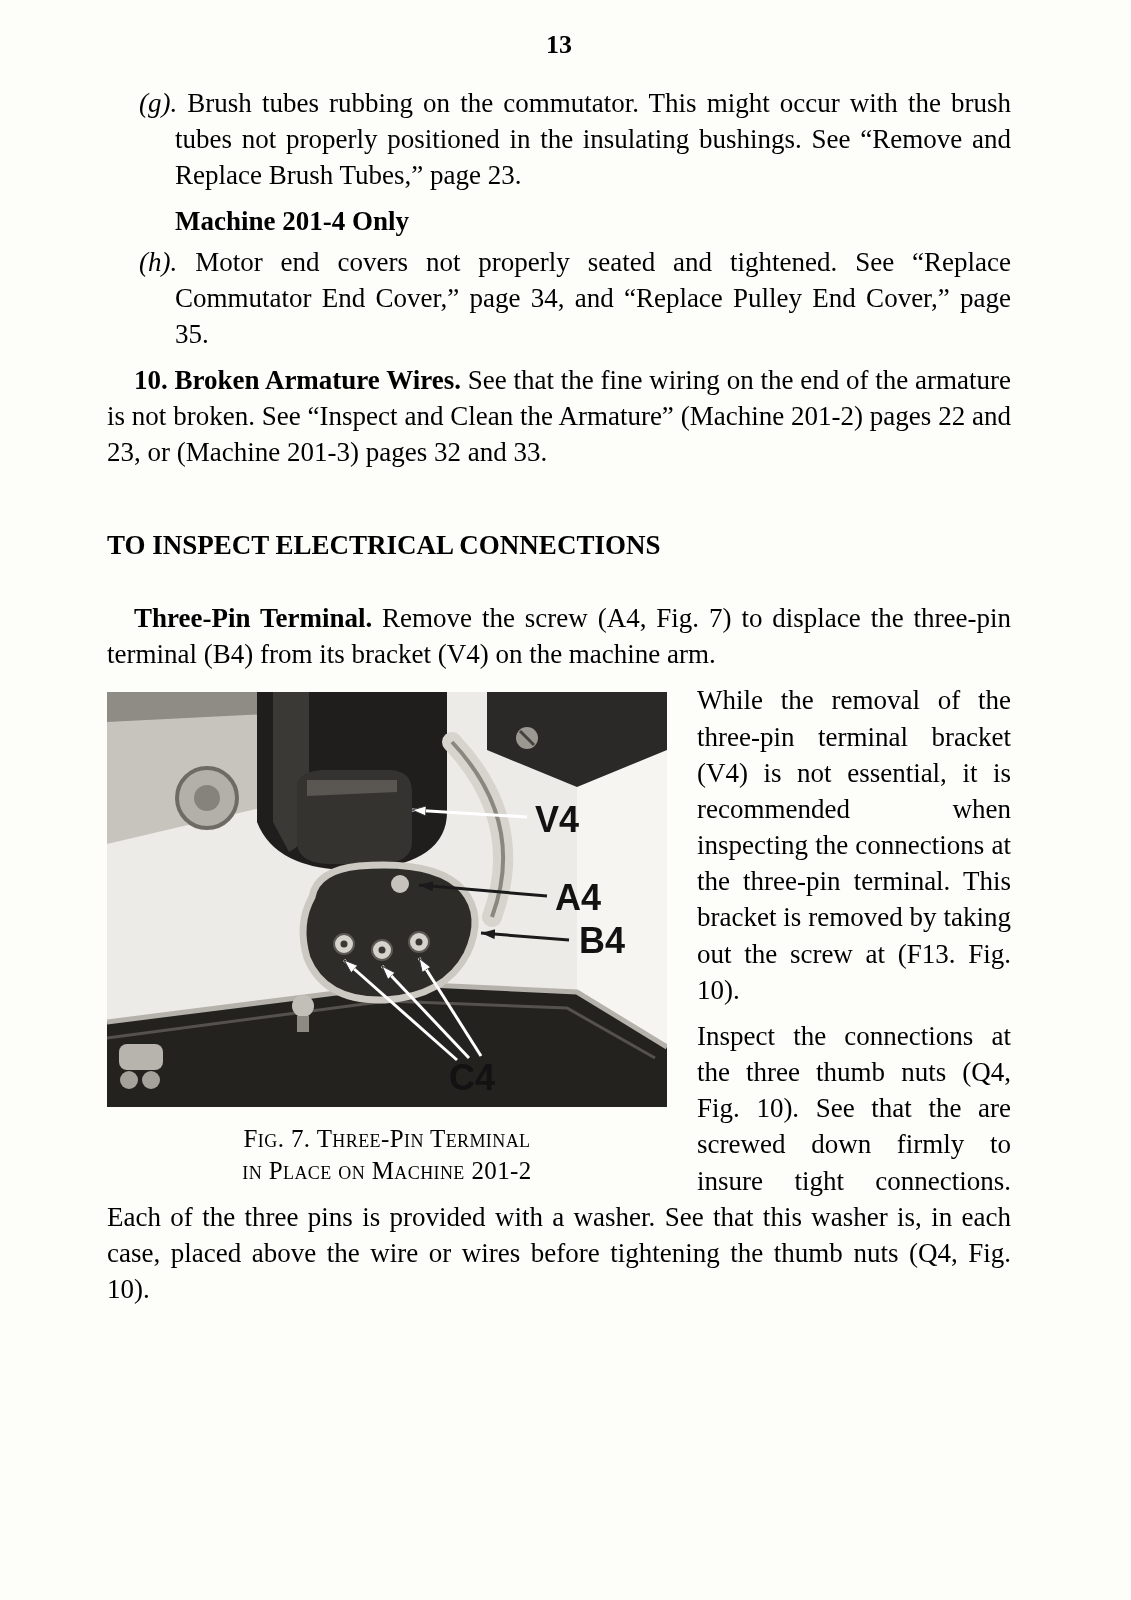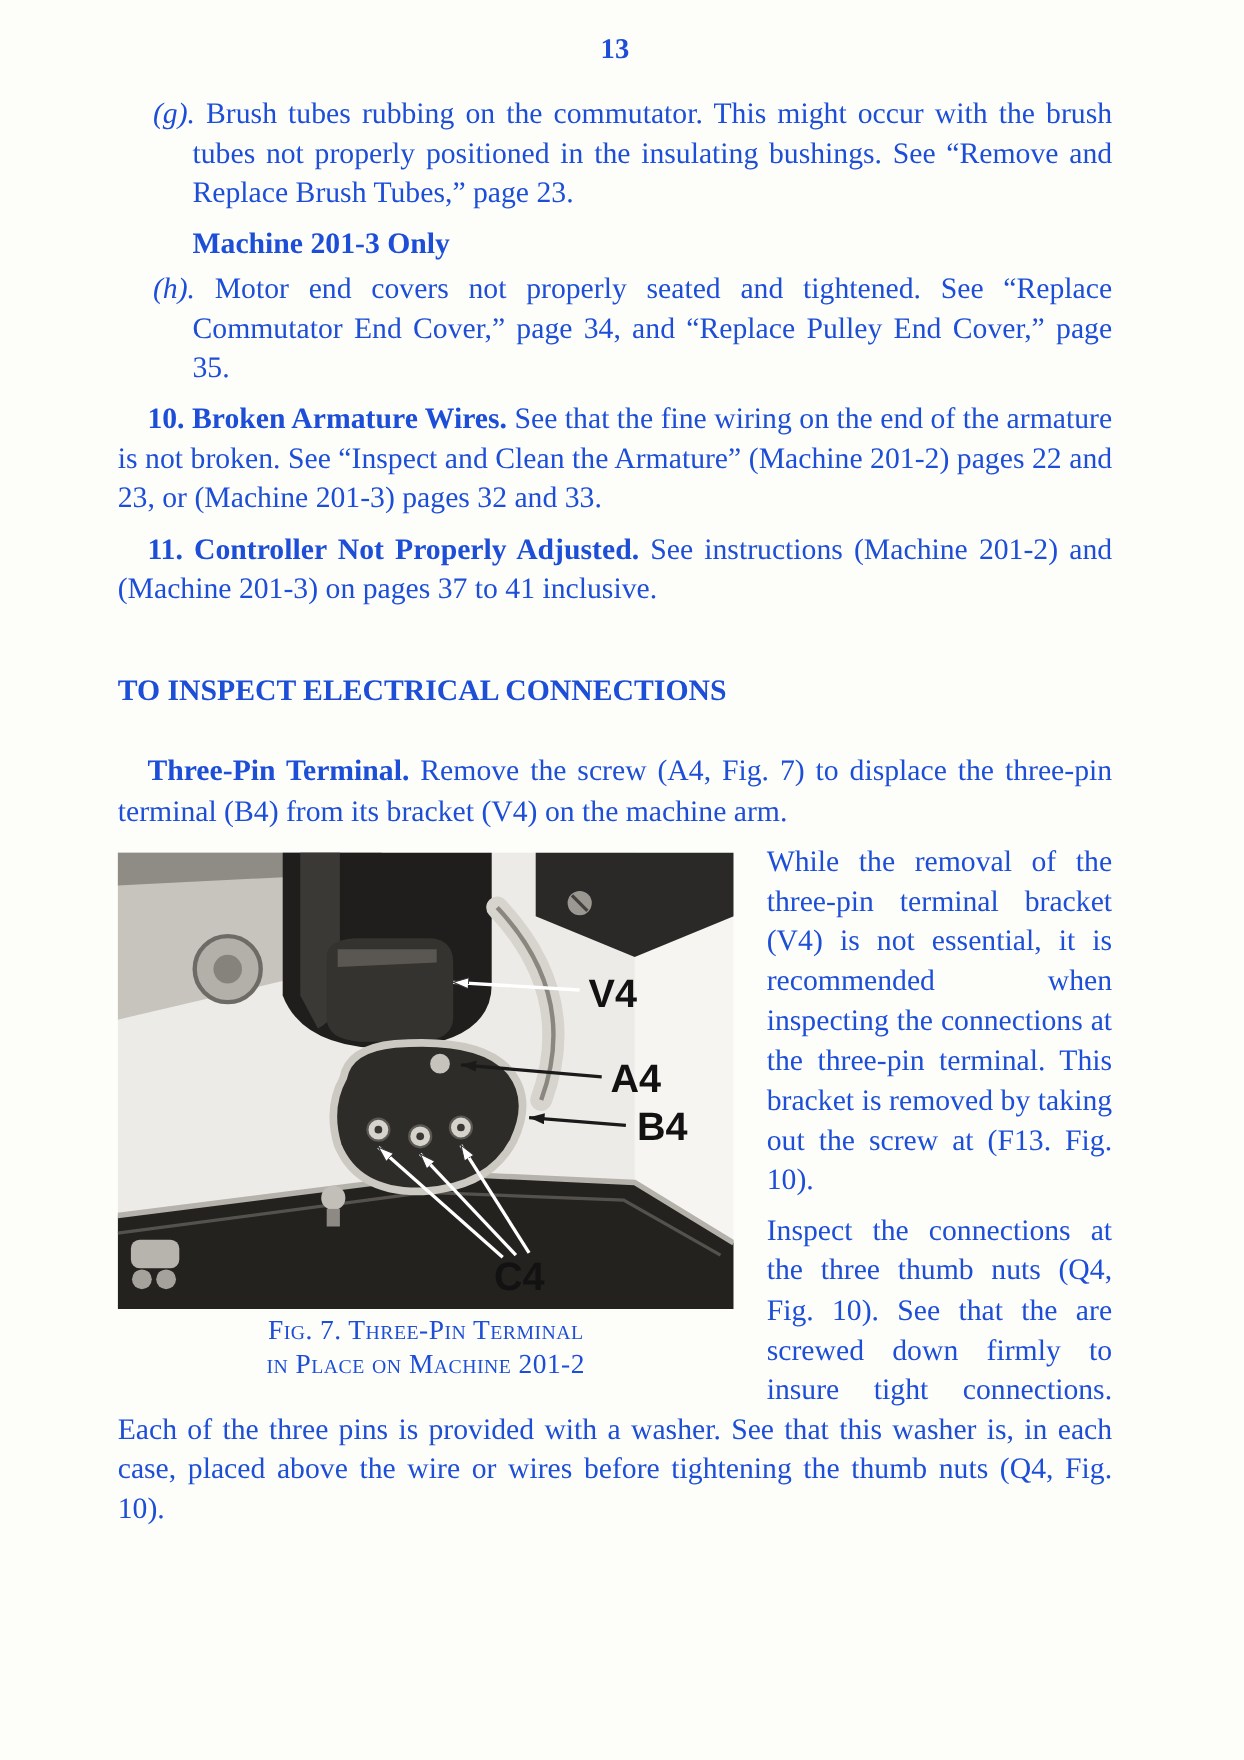--- a/index.html
+++ b/index.html
@@ -1,73 +1,69 @@
 <!DOCTYPE html>
 <html><head>
 <meta charset="utf-8">
 <style>
   * { margin:0; padding:0; box-sizing:border-box; }
   html,body { background:#d8d8d8; }
   .page {
     width:1131px; height:1600px; margin:0 auto; background:#fdfdfa;
     font-family:"Liberation Serif","DejaVu Serif",serif;
-    font-size:27px; line-height:1.34; color:#1d4ed8;
+    font-size:27px; line-height:1.34; color:#000000;
     padding:28px 120px 40px 107px; overflow:hidden; position:relative;
   }
   .page-number { text-align:center; font-weight:700; font-size:26px; margin-bottom:22px; }
   .subhead { font-size:27px; font-weight:700; margin:4px 0 4px 68px; }
   p { text-align:justify; }
   p.hang { padding-left:68px; text-indent:-36px; margin-bottom:10px; }
   p.indent { text-indent:27px; margin-bottom:10px; }
   .it { font-style:italic; }
   .b  { font-weight:700; }
   .section-title { margin-top:56px; font-weight:700; line-height:1.35; }
   .section-title .line { display:block; }
   .three-pin { margin-top:37px; }
   .figure { float:left; width:560px; margin:10px 30px 6px 0; }
   .figure svg { display:block; width:560px; height:415px; }
   .caption {
     text-align:center; font-variant:small-caps; font-size:25px;
-    line-height:1.25; margin-top:4px; letter-spacing:0.4px;
+    line-height:1.25; margin-top:16px; letter-spacing:0.4px;
   }
   .lbl {
     font-family:"Liberation Sans","DejaVu Sans",sans-serif;
     font-weight:700; font-size:36px; fill:#121212;
   }
   .clear { clear:both; }
 </style>
 </head>
 <body>
 
 <div class="page">
 
   <div class="page-number">13</div>
 
 
   <p class="hang">
     <span class="it">(g).</span>
     <span>Brush tubes rubbing on the commutator. This might occur with the brush tubes not properly positioned in the insulating bushings. See “Remove and Replace Brush Tubes,” page 23.</span>
   </p>
 
-  <div class="subhead">Machine 201-3 Only</div>
+  <div class="subhead">Machine 201-4 Only</div>
 
   <p class="hang">
     <span class="it">(h).</span>
     <span>Motor end covers not properly seated and tightened. See “Replace Commutator End Cover,” page 34, and “Replace Pulley End Cover,” page 35.</span>
   </p>
 
   <p class="indent">
     <span class="b">10. Broken Armature Wires.</span>
     <span>See that the fine wiring on the end of the armature is not broken. See “Inspect and Clean the Armature” (Machine 201-2) pages 22 and 23, or (Machine 201-3) pages 32 and 33.</span>
   </p>
 
-  <p class="indent">
-    <span class="b">11. Controller Not Properly Adjusted.</span>
-    <span>See instructions (Machine 201-2) and (Machine 201-3) on pages 37 to 41 inclusive.</span>
-  </p>
 
   <div class="section-title">
     <span class="line">TO INSPECT ELECTRICAL CONNECTIONS</span>
   </div>
 
   <p class="indent three-pin">
     <span class="b">Three-Pin Terminal.</span>
     <span>Remove the screw (A4, Fig. 7) to displace the three-pin terminal (B4) from its bracket (V4) on the machine arm.</span>
   </p>
 

